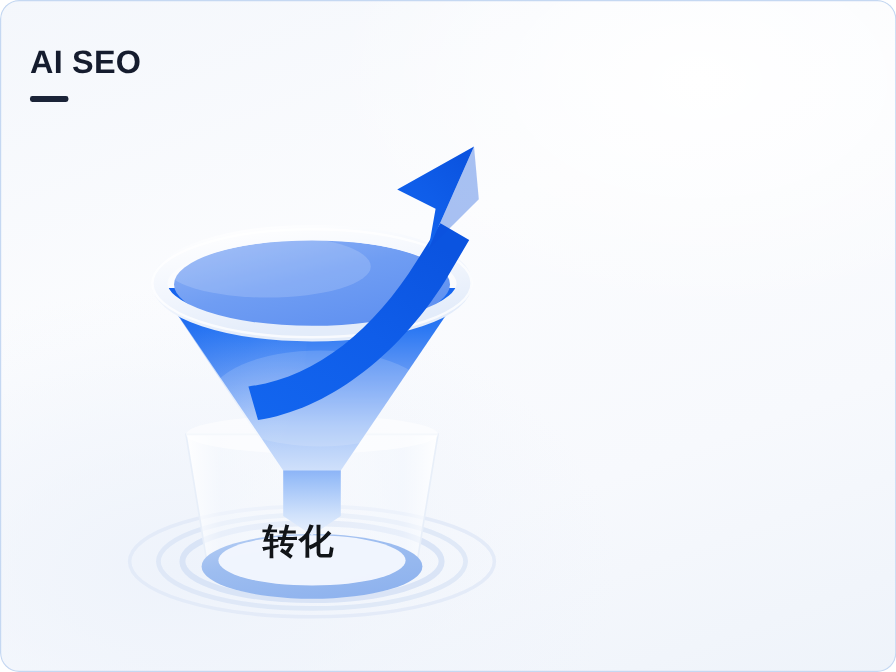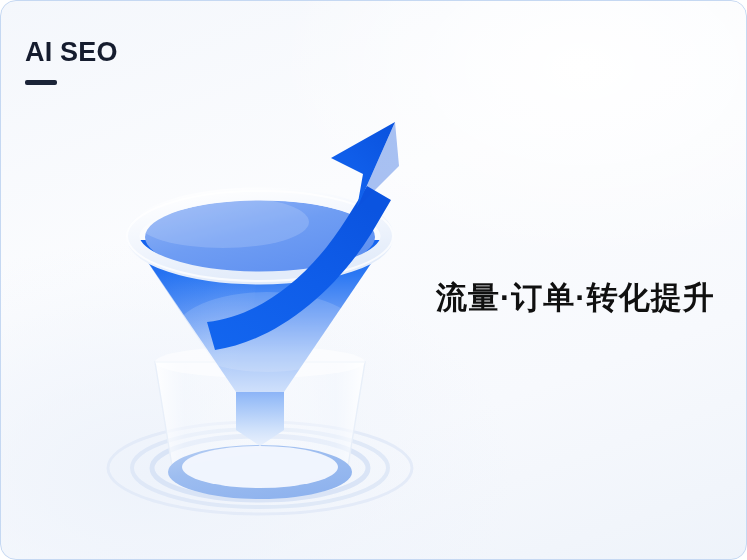--- a/index.html
+++ b/index.html
@@ -239,17 +239,17 @@
         <path d="M 300 22 L 262 108 L 304 66 Z" fill="#0b50dc" opacity="0.35"></path>
       </g>
     </svg>
   </div>
 
   <div id="title-block">
     <div id="page-title">AI SEO</div>
     <div id="title-rule"></div>
   </div>
 
-
-  <div id="tagline">流量·订单·转化提升</div>
+  <div class="graphic-label" id="label-conversion">转化</div>
+
 
   <div id="frame"></div>
 </div>
 
 </body></html>

